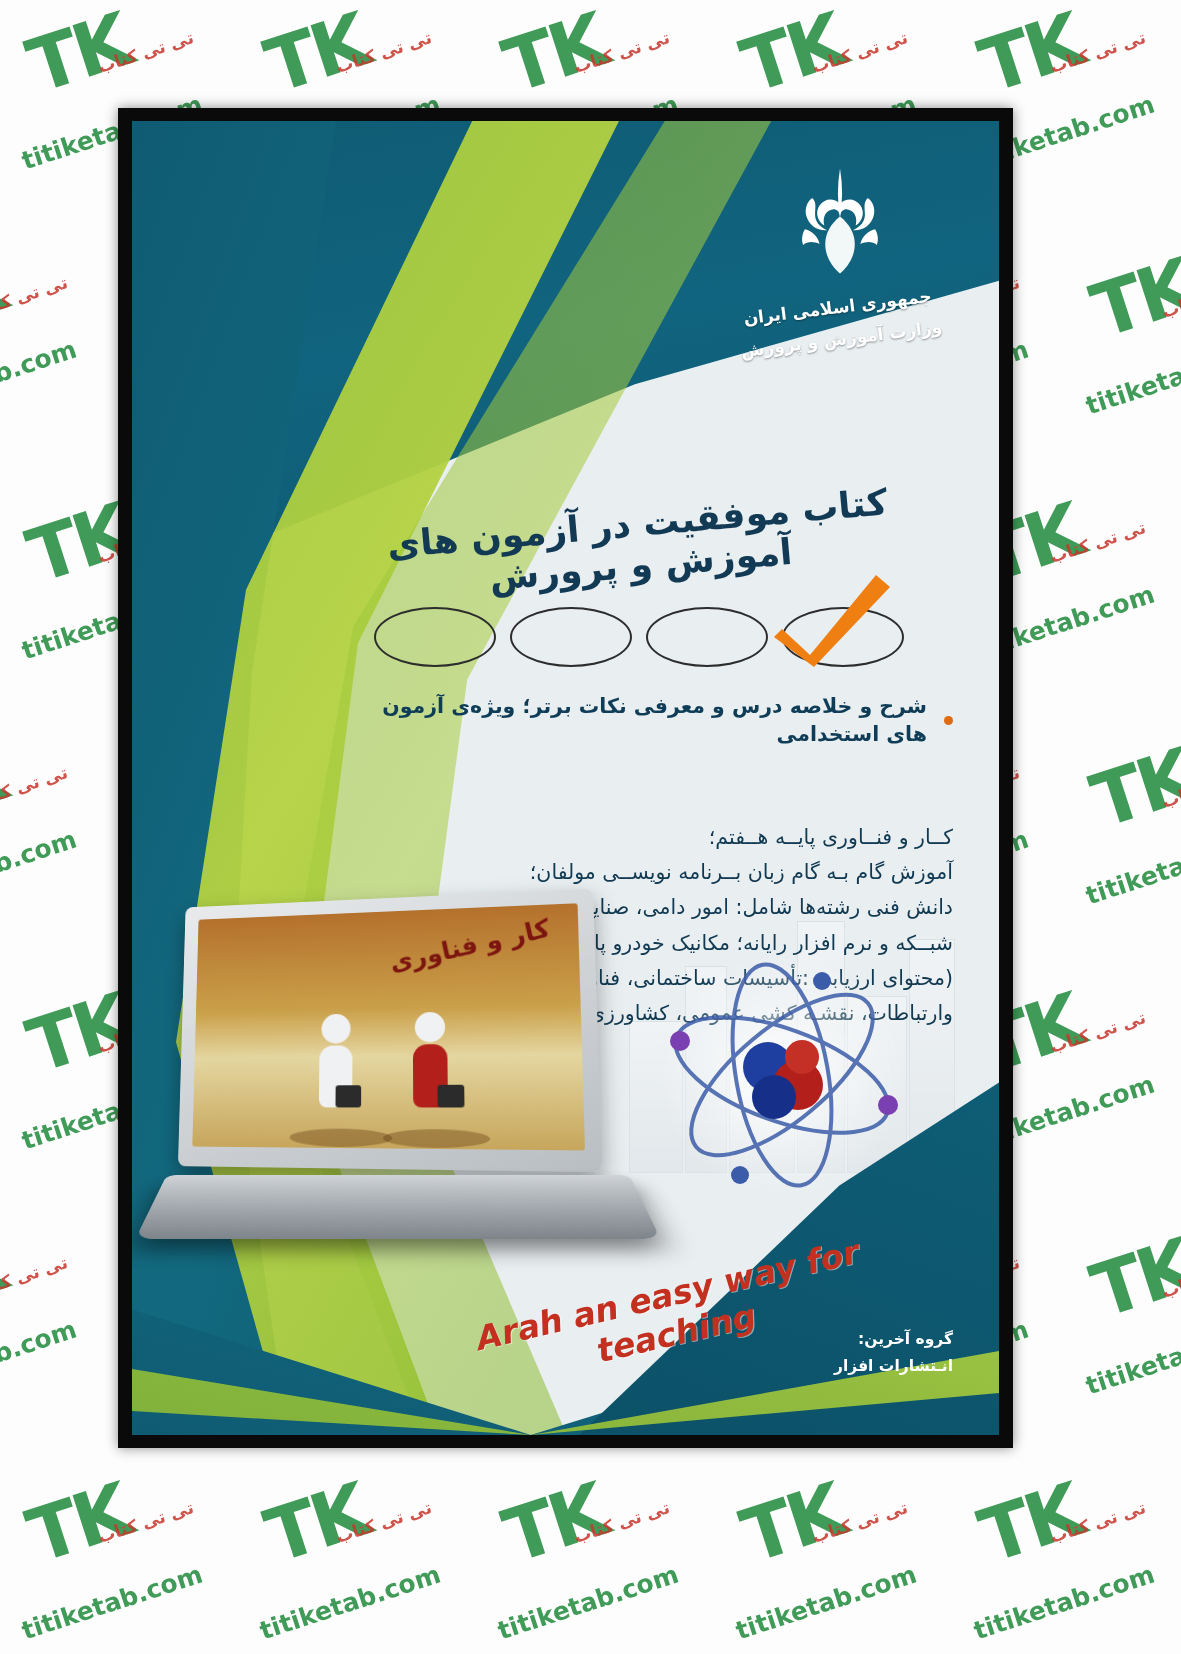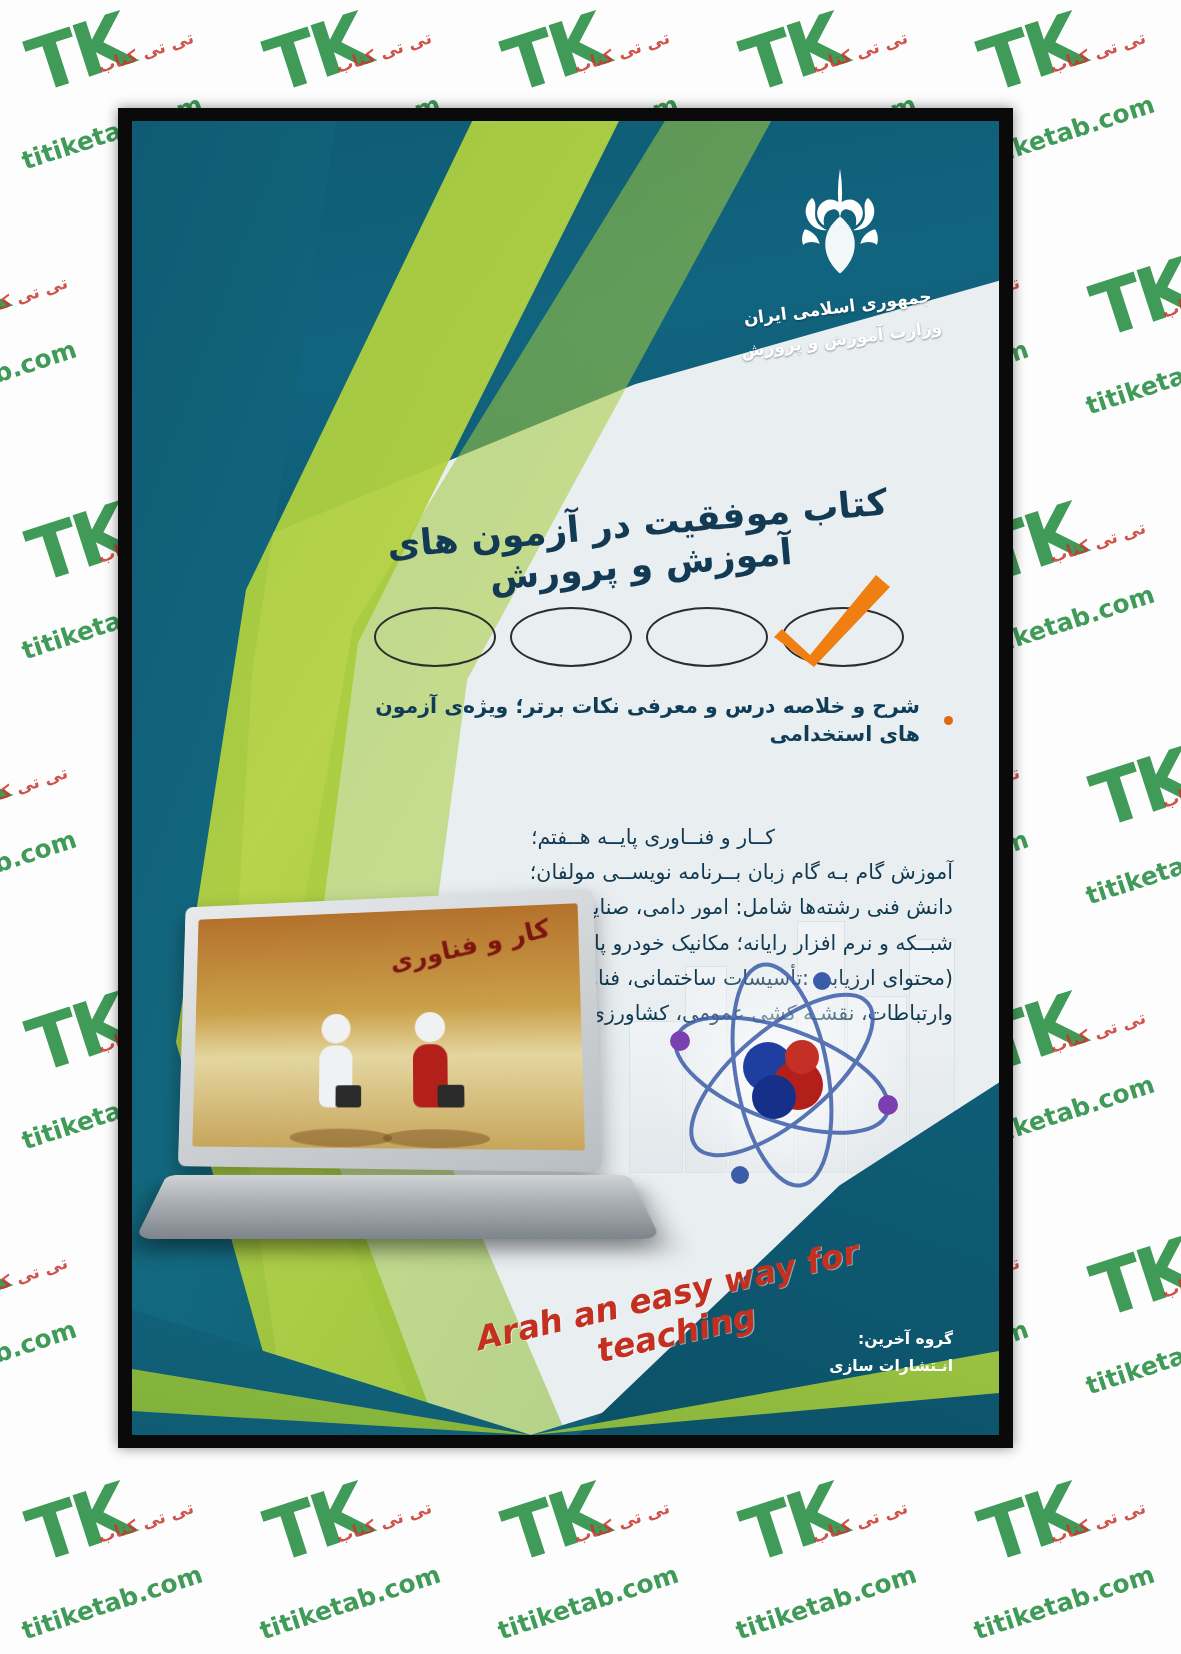--- a/index.html
+++ b/index.html
@@ -212,21 +212,21 @@
     right: 46px;
     top: 572px;
     width: 590px;
     direction: rtl;
     text-align: right;
   }
   .bullet-item {
     display: flex;
     flex-direction: row;
     align-items: center;
-    gap: 24px;
+    gap: 17px;
     font-size: 20.5px;
     font-weight: bold;
     color: #0f3d57;
     margin-bottom: 12px;
     line-height: 1.35;
   }
   .dot {
     flex: 0 0 auto;
     width: 9px;
     height: 9px;
@@ -240,21 +240,21 @@
     right: 46px;
     top: 700px;
     width: 600px;
     direction: rtl;
     text-align: right;
     color: #113a52;
     font-size: 20.5px;
     line-height: 1.62;
   }
   .desc div { margin-bottom: 2px; }
-  .desc .center { text-align: center; }
+  .desc .center { }
 
   
   .laptop {
     position: absolute;
     left: 20px;
     bottom: 120px;
     width: 500px;
     height: 420px;
   }
   .screen-body {
@@ -581,17 +581,17 @@
         <circle cx="236" cy="160" r="10" fill="#7a3fb0"></circle>
         <circle cx="170" cy="36" r="9" fill="#3b5ca8"></circle>
         <circle cx="88" cy="230" r="9" fill="#3b5ca8"></circle>
       </svg>
     </div>
 
     <div class="slogan">Arah an easy way for teaching</div>
 
     <div class="publisher">
       <div>گروه آخرین:</div>
-      <div>انـتشارات سازی</div>
+      <div>انـتشارات افزار</div>
     </div>
 
   </div>
 </div>
 
 </body></html>

